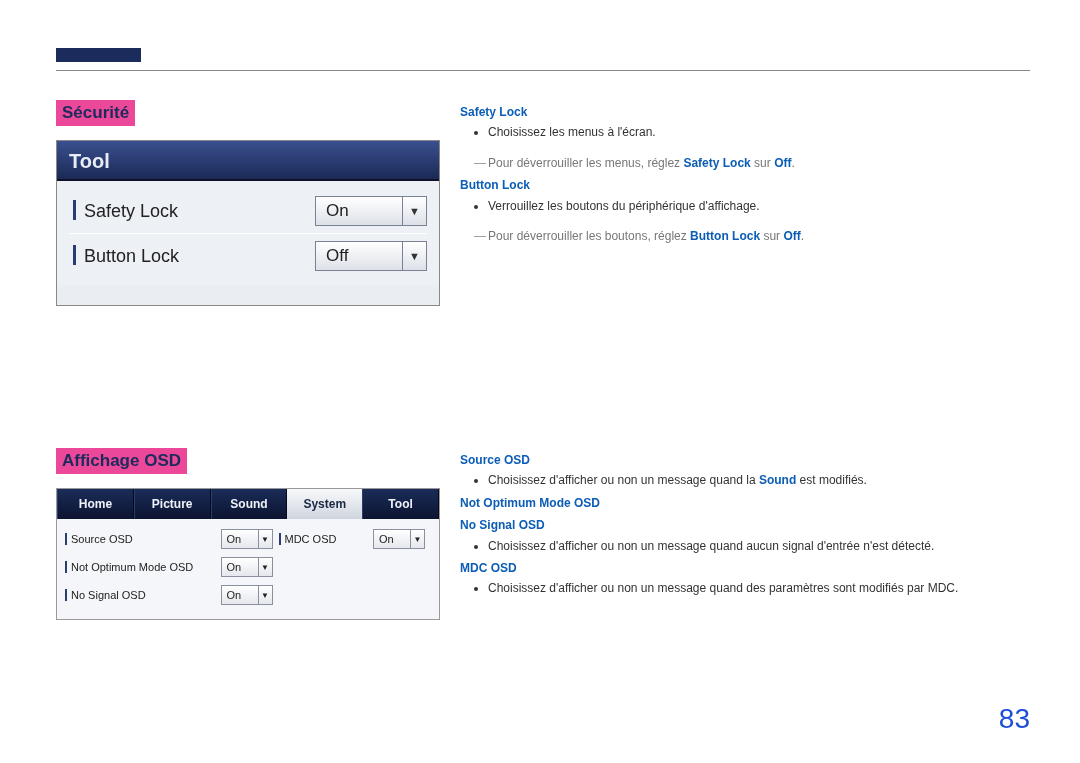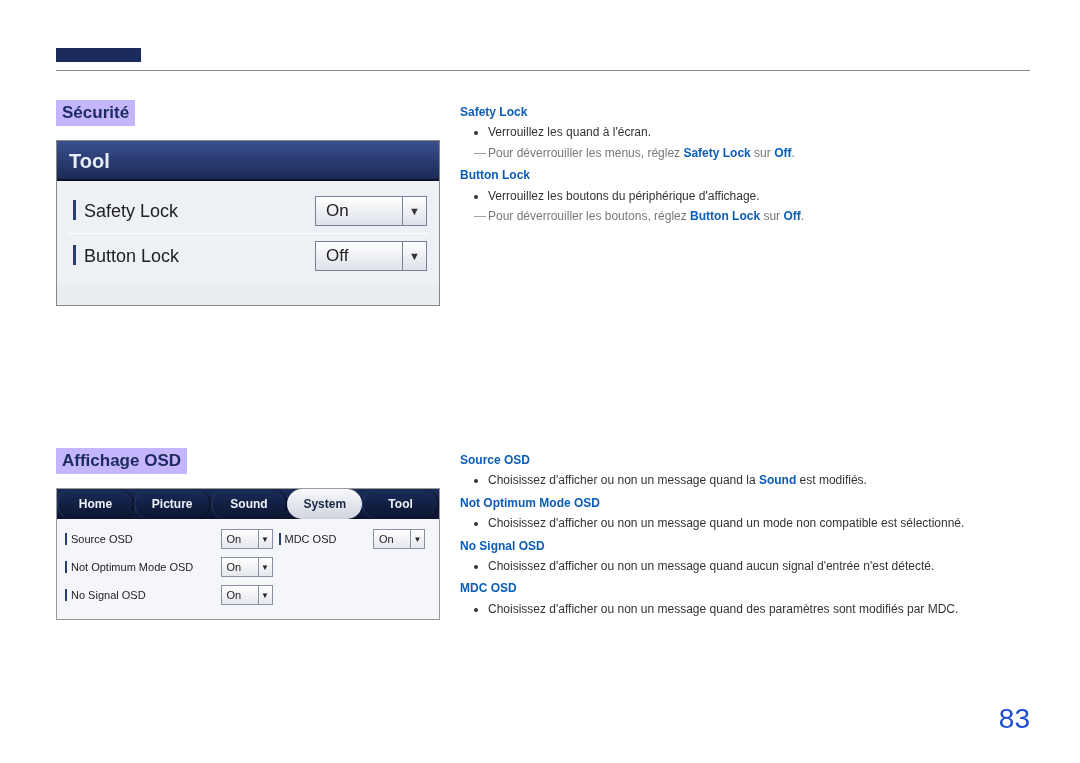--- a/index.html
+++ b/index.html
@@ -32,21 +32,21 @@
     left: 56px;
     width: 384px;
   }
   .right-col {
     position: absolute;
     left: 460px;
     width: 560px;
   }
   .section-heading {
     display: inline-block;
-    background: #c4b5fd;
+    background: #ec4899;
     color: #1a2b5c;
     font-weight: bold;
     font-size: 17px;
     padding: 3px 6px;
     margin-bottom: 10px;
   }
   
   .shot1 {
     width: 384px;
     height: 166px;
@@ -126,21 +126,20 @@
   .shot2-tab {
     flex: 1;
     color: #eef1f8;
     font-size: 12px;
     font-weight: bold;
     display: flex;
     align-items: center;
     justify-content: center;
     border-right: 1px solid #06091a;
     border-left: 1px solid #2a3d6e;
-    border-radius: 15px;
   }
   .shot2-tab.active {
     background: linear-gradient(#f8f9fb, #cfd5df);
     color: #1a2844;
     border: none;
   }
   .shot2-body {
     display: flex;
     padding: 6px 8px 10px 8px;
   }
@@ -188,20 +187,21 @@
   }
   
   .desc-block { font-size: 12px; line-height: 1.7; color: #333; }
   .desc-title { color: #0b5db6; font-weight: bold; font-size: 12px; margin-top: 2px; }
   .desc-block ul { list-style: disc; padding-left: 28px; }
   .desc-note {
     color: #777;
     font-size: 12px;
     padding-left: 28px;
     position: relative;
+    margin-top: 10px;
   }
   .desc-note::before {
     content: "―";
     position: absolute;
     left: 14px;
     color: #999;
   }
   .strong-blue { color: #0b5db6; font-weight: bold; }
   .page-num {
     position: absolute;
@@ -236,21 +236,21 @@
           <span class="shot1-dd-arrow">▼</span>
         </div>
       </div>
     </div>
   </div>
 </div>
 
 <div class="right-col desc-block" style="top:100px;">
   <div class="desc-title">Safety Lock</div>
   <ul>
-      <li>Verrouillez les quand à l'écran.</li>
+      <li>Choisissez les menus à l'écran.</li>
     </ul>
   <div class="desc-note">
     <span>Pour déverrouiller les menus, réglez </span><span class="strong-blue">Safety Lock</span><span> sur </span><span class="strong-blue">Off</span><span>.</span>
   </div>
   <div class="desc-title">Button Lock</div>
   <ul>
       <li>Verrouillez les boutons du périphérique d'affichage.</li>
     </ul>
   <div class="desc-note">
     <span>Pour déverrouiller les boutons, réglez </span><span class="strong-blue">Button Lock</span><span> sur </span><span class="strong-blue">Off</span><span>.</span>
@@ -305,23 +305,20 @@
 </div>
 
 <div class="right-col desc-block" style="top:448px;">
   <div class="desc-title">Source OSD</div>
   <ul>
       <li>
     <span>Choisissez d'afficher ou non un message quand la </span><span class="strong-blue">Sound</span><span> est modifiés.</span>
   </li>
     </ul>
   <div class="desc-title">Not Optimum Mode OSD</div>
-  <ul>
-      <li>Choisissez d'afficher ou non un message quand un mode non compatible est sélectionné.</li>
-    </ul>
   <div class="desc-title">No Signal OSD</div>
   <ul>
       <li>Choisissez d'afficher ou non un message quand aucun signal d'entrée n'est détecté.</li>
     </ul>
   <div class="desc-title">MDC OSD</div>
   <ul>
       <li>Choisissez d'afficher ou non un message quand des paramètres sont modifiés par MDC.</li>
     </ul>
 </div>
 

